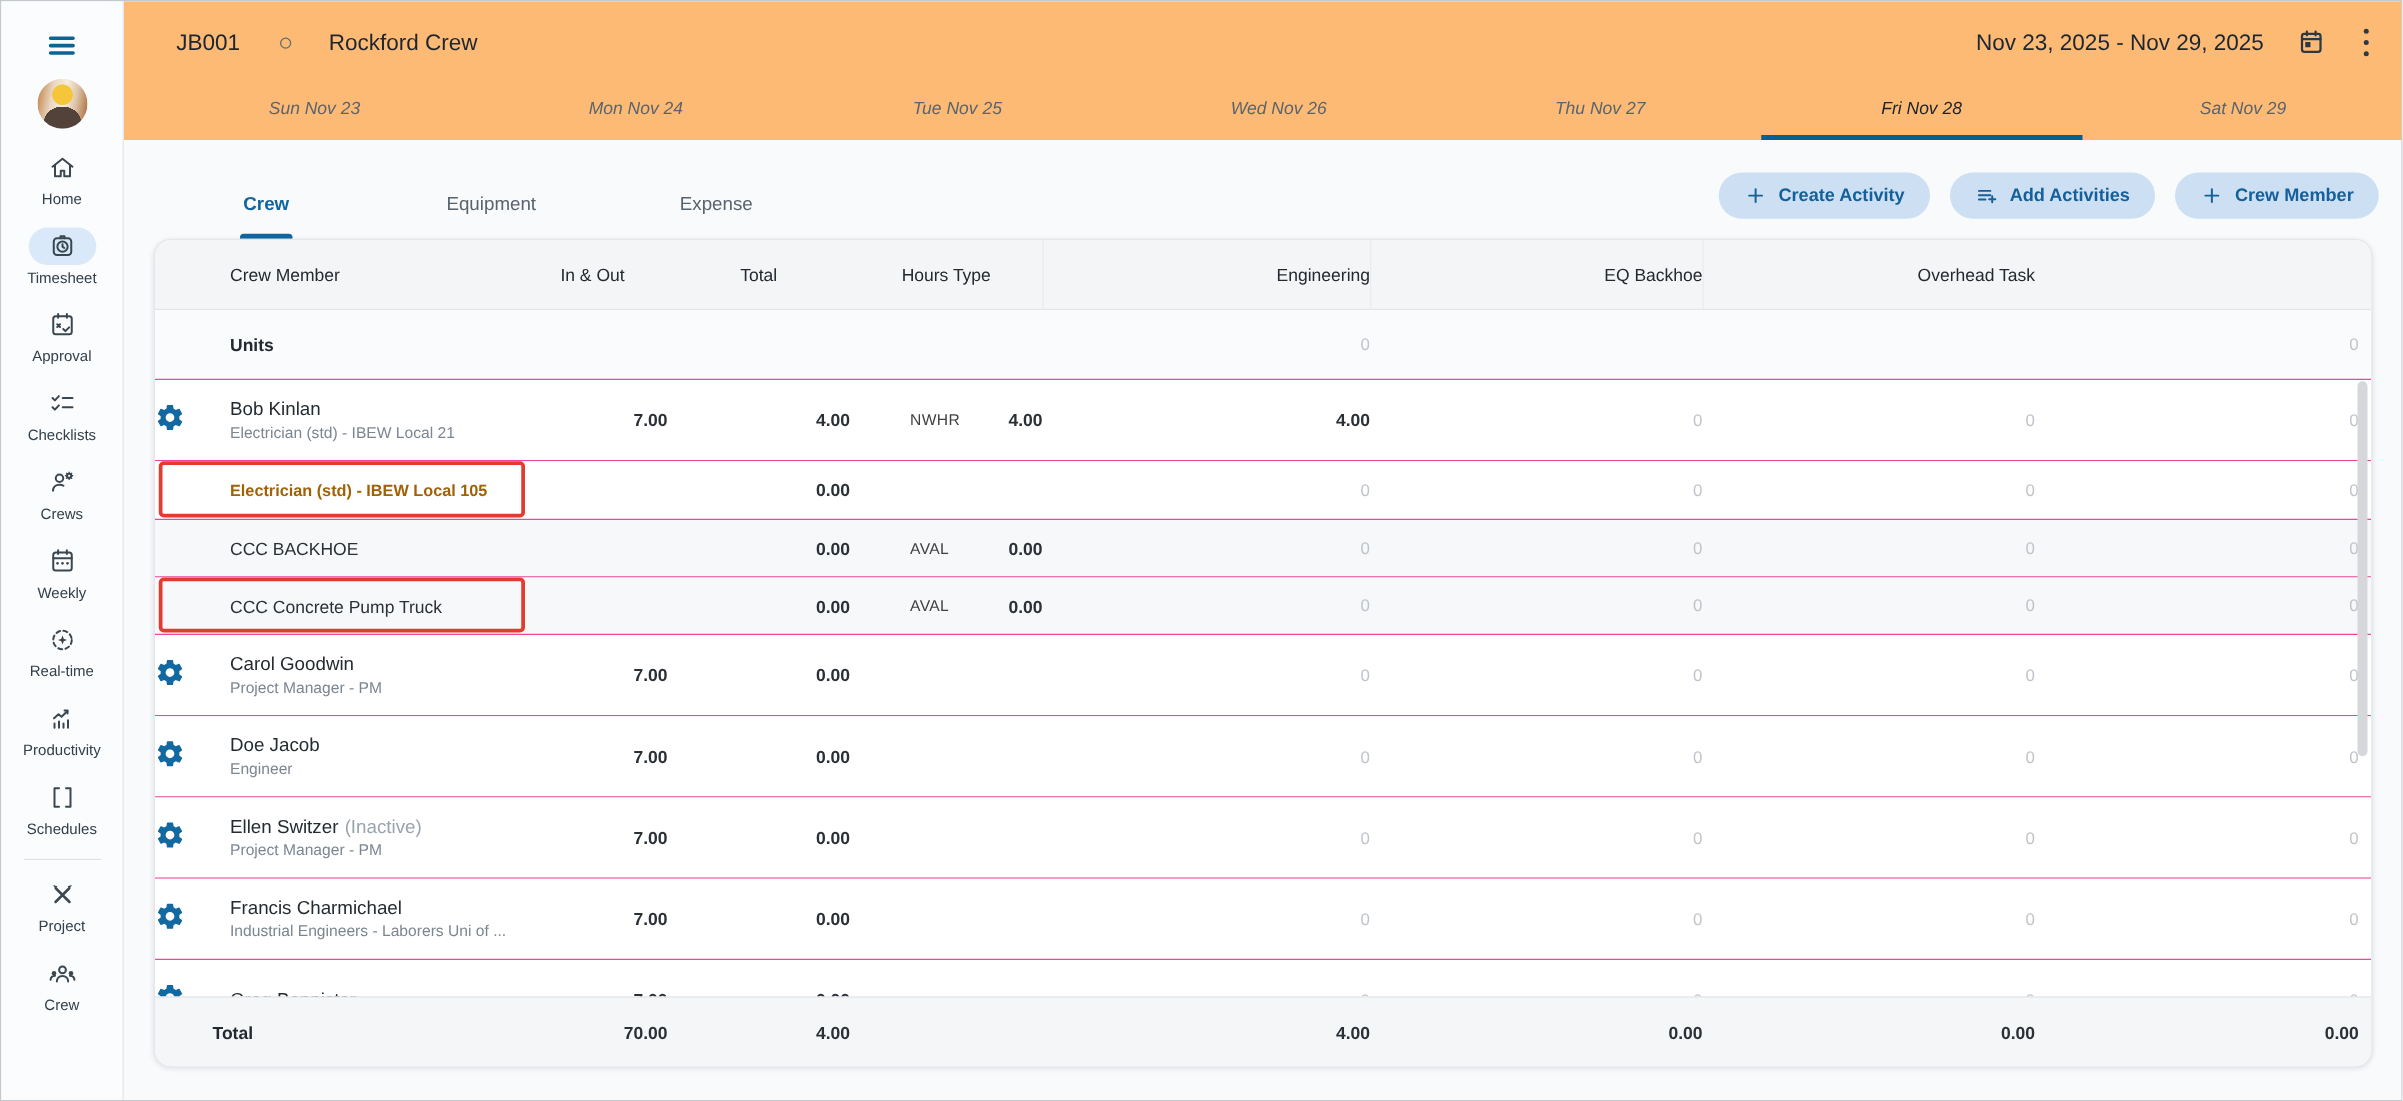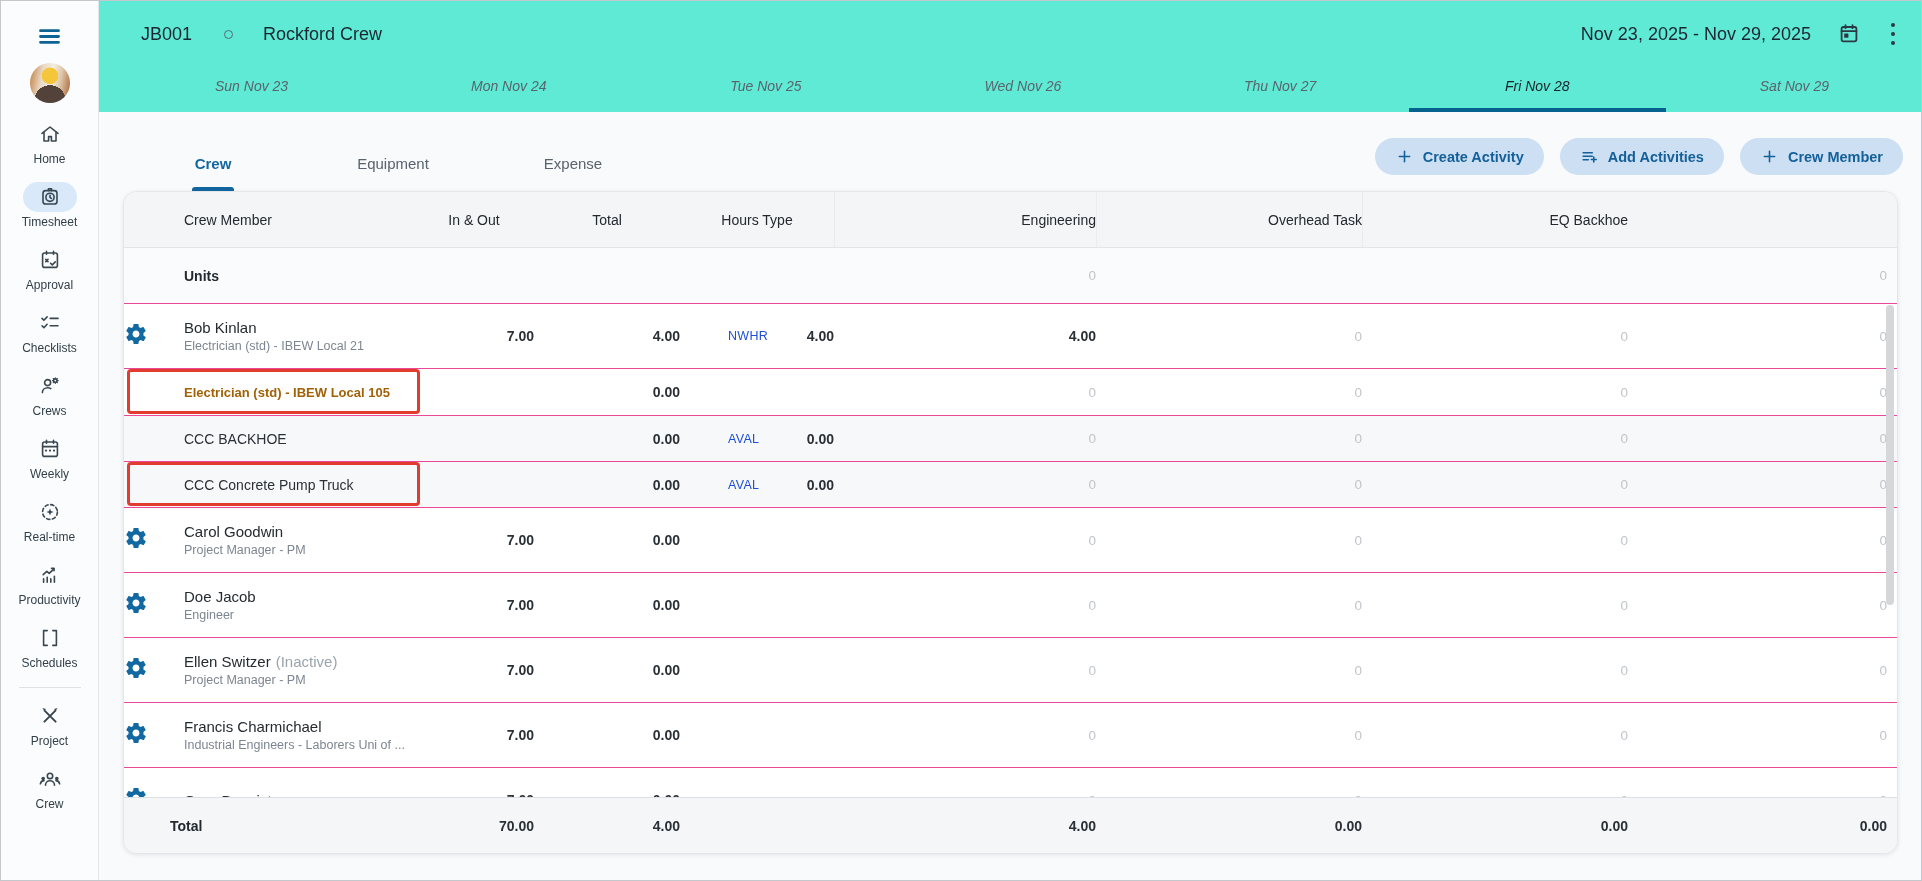--- a/index.html
+++ b/index.html
@@ -25,21 +25,21 @@
   .nav{display:flex;flex-direction:column;align-items:center;width:98px;}
   .nav-item{width:98px;height:50px;margin-bottom:13px;display:flex;flex-direction:column;
     align-items:center;justify-content:flex-start;cursor:pointer;color:#3a4750;}
   .nav-item .iconwrap{height:30px;display:flex;align-items:center;justify-content:center;width:54px;border-radius:15px;}
   .nav-item.active .iconwrap{background:#d9e9f9;}
   .nav-item svg{width:24px;height:24px;}
   .nav-label{font-size:12px;color:#33404a;margin-top:3px;white-space:nowrap;}
   .nav-divider{width:62px;height:1px;background:#dfe3e6;margin:1px 0 13px;}
 
   
-  .topbar{position:absolute;left:98px;top:0;width:1824px;height:111px;background:#5eead4;}
+  .topbar{position:absolute;left:98px;top:0;width:1824px;height:111px;background:#fdba74;}
   .title-row{height:54px;display:flex;align-items:center;padding:6px 24px 0 42px;
     font-size:18px;color:#1c2633;}
   .dot-sep{width:7px;height:7px;border:1.5px solid #5d6974;border-radius:50%;
     margin:0 30px 0 32px;flex:none;}
   .title-right{margin-left:auto;display:flex;align-items:center;gap:26px;color:#1c2633;}
   .icon-btn{cursor:pointer;color:#2c3945;display:flex;align-items:center;justify-content:center;}
   .icon-btn svg{width:24px;height:24px;stroke-width:1.8;}
   .kebab{flex-direction:column;padding:0 4px;}
   .kebab i{width:4px;height:4px;border-radius:50%;background:#2c3945;display:block;margin:2.3px 0;}
   .day-tabs{position:absolute;left:24px;right:0;bottom:0;height:52px;display:flex;}
@@ -86,21 +86,21 @@
   .c-member{display:flex;flex-direction:column;justify-content:center;padding-right:8px;}
   .name{font-size:15px;color:#242b31;white-space:nowrap;}
   .name .inactive{color:#9aa4ad;margin-left:5px;}
   .subtitle{font-size:12.5px;color:#7c8691;margin-top:3px;white-space:nowrap;}
   .kind-units .name{font-size:14px;font-weight:bold;color:#23292f;}
   .kind-sub .name{font-size:13px;color:#a16207;font-weight:bold;}
   .kind-equipment .name{font-size:14px;color:#2a3036;}
   .num{text-align:right;font-size:14px;font-weight:bold;color:#2a3036;white-space:nowrap;}
   .num.muted{font-weight:normal;color:#c0c5cb;font-size:13.5px;}
   .c-ht{display:flex;align-items:center;justify-content:space-between;padding-left:48px;}
-  .c-ht .code{font-size:12.5px;color:#1d4ed8;letter-spacing:.3px;}
+  .c-ht .code{font-size:12.5px;color:#404040;letter-spacing:.3px;}
   .c-ht .val{font-size:14px;font-weight:bold;color:#2a3036;}
   .ann-box{position:absolute;left:3px;top:0;bottom:1px;width:293px;border:3px solid #e23b30;
     border-radius:4px;pointer-events:none;box-sizing:border-box;z-index:3;}
   .scroll-thumb{position:absolute;right:3px;top:57px;width:8px;height:300px;border-radius:4px;
     background:#d5d7da;cursor:pointer;z-index:4;}
   .total-row{height:55px;flex:none;background:#f4f6f8;border-top:1px solid #dee1e4;}
   .total-label{grid-column:1 / 3;padding-left:46px;font-size:14px;font-weight:bold;color:#23292f;}
 </style>
 </head>
 <body>
@@ -322,22 +322,22 @@
       </div>
 
     <section class="card">
       <div class="thead grid" id="thead">
           <div></div>
           <div class="th">Crew Member</div>
           <div class="th right">In &amp; Out</div>
           <div class="th right">Total</div>
           <div class="th right">Hours Type</div>
           <div class="th right div">Engineering</div>
+          <div class="th right div">EQ Backhoe</div>
           <div class="th right div">Overhead Task</div>
-          <div class="th right div">EQ Backhoe</div>
         </div>
       <div class="tbody" id="tbody">
         <div class="scroll-thumb"></div>
       <div class="trow grid kind-units">
             <div></div>
             <div class="c-member">
               <div class="name">Units</div>
             </div>
             <div class="num"></div>
             <div class="num"></div>

